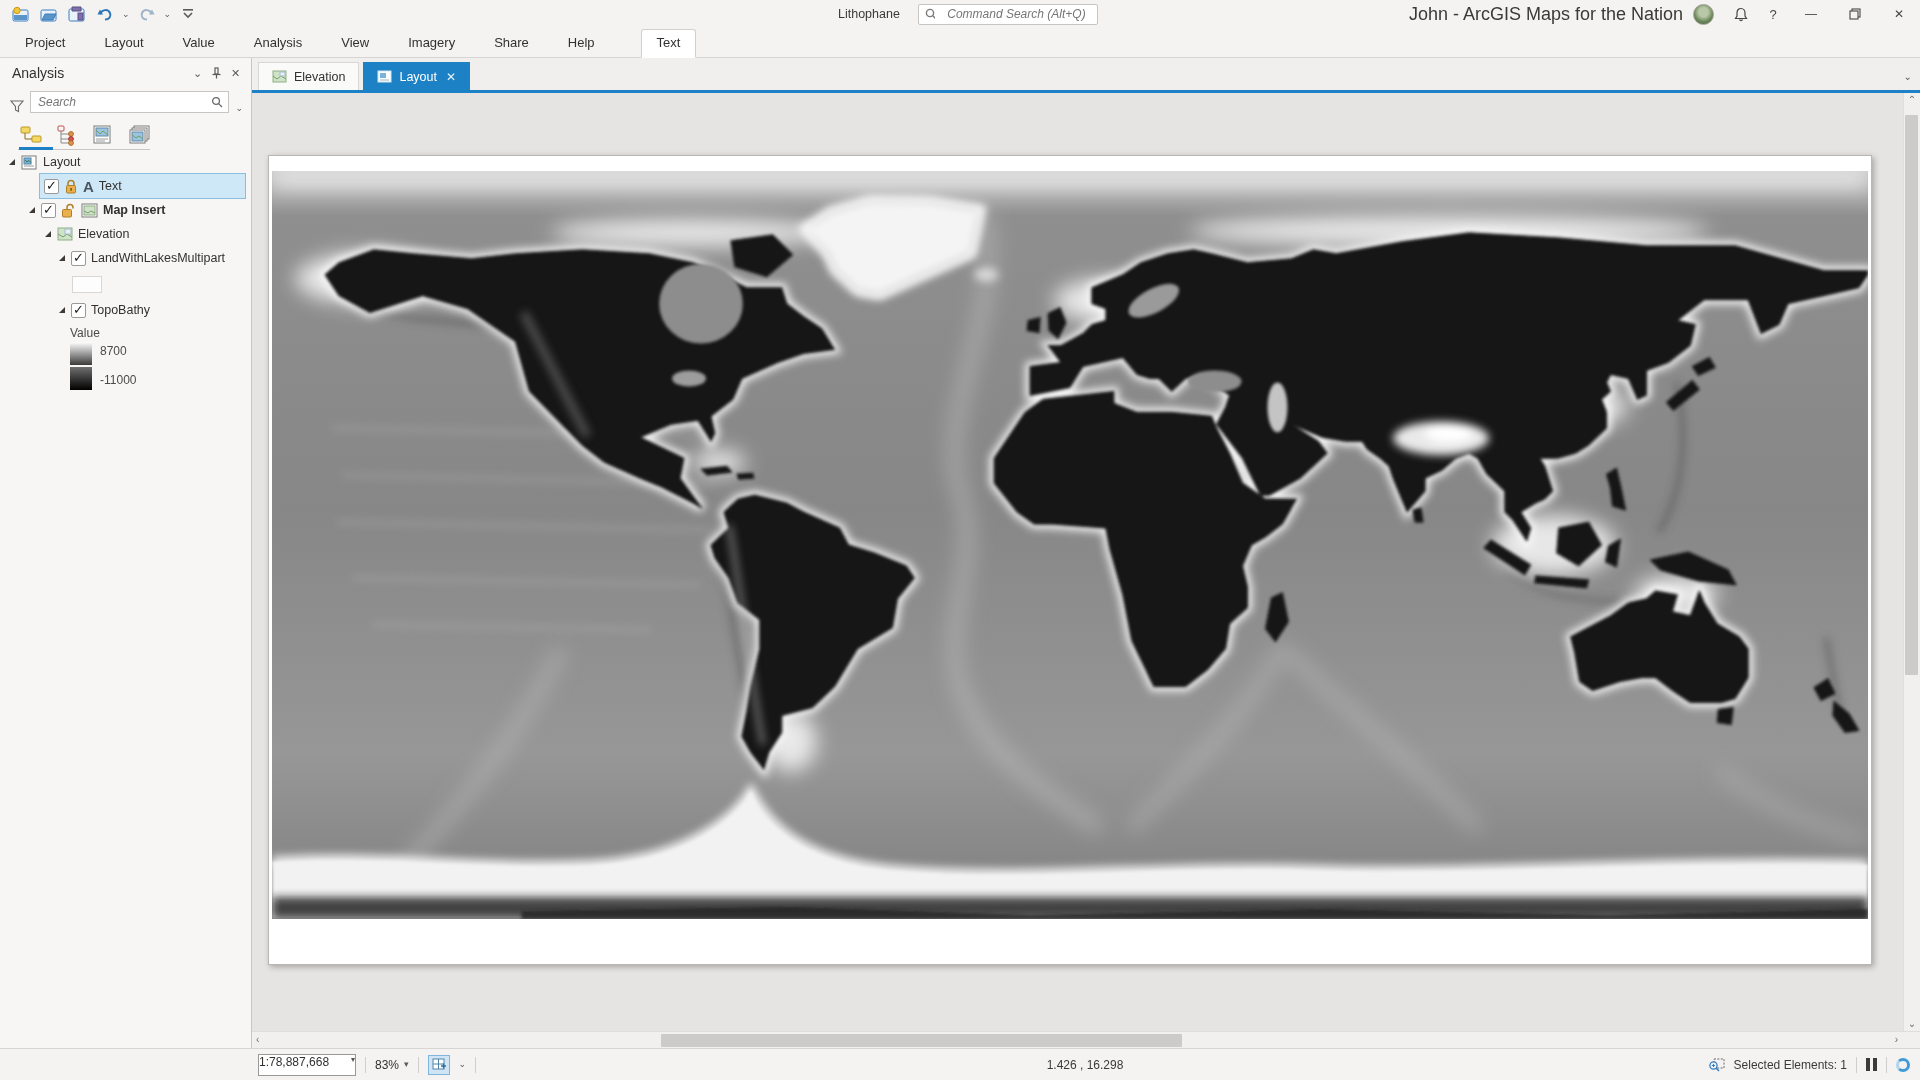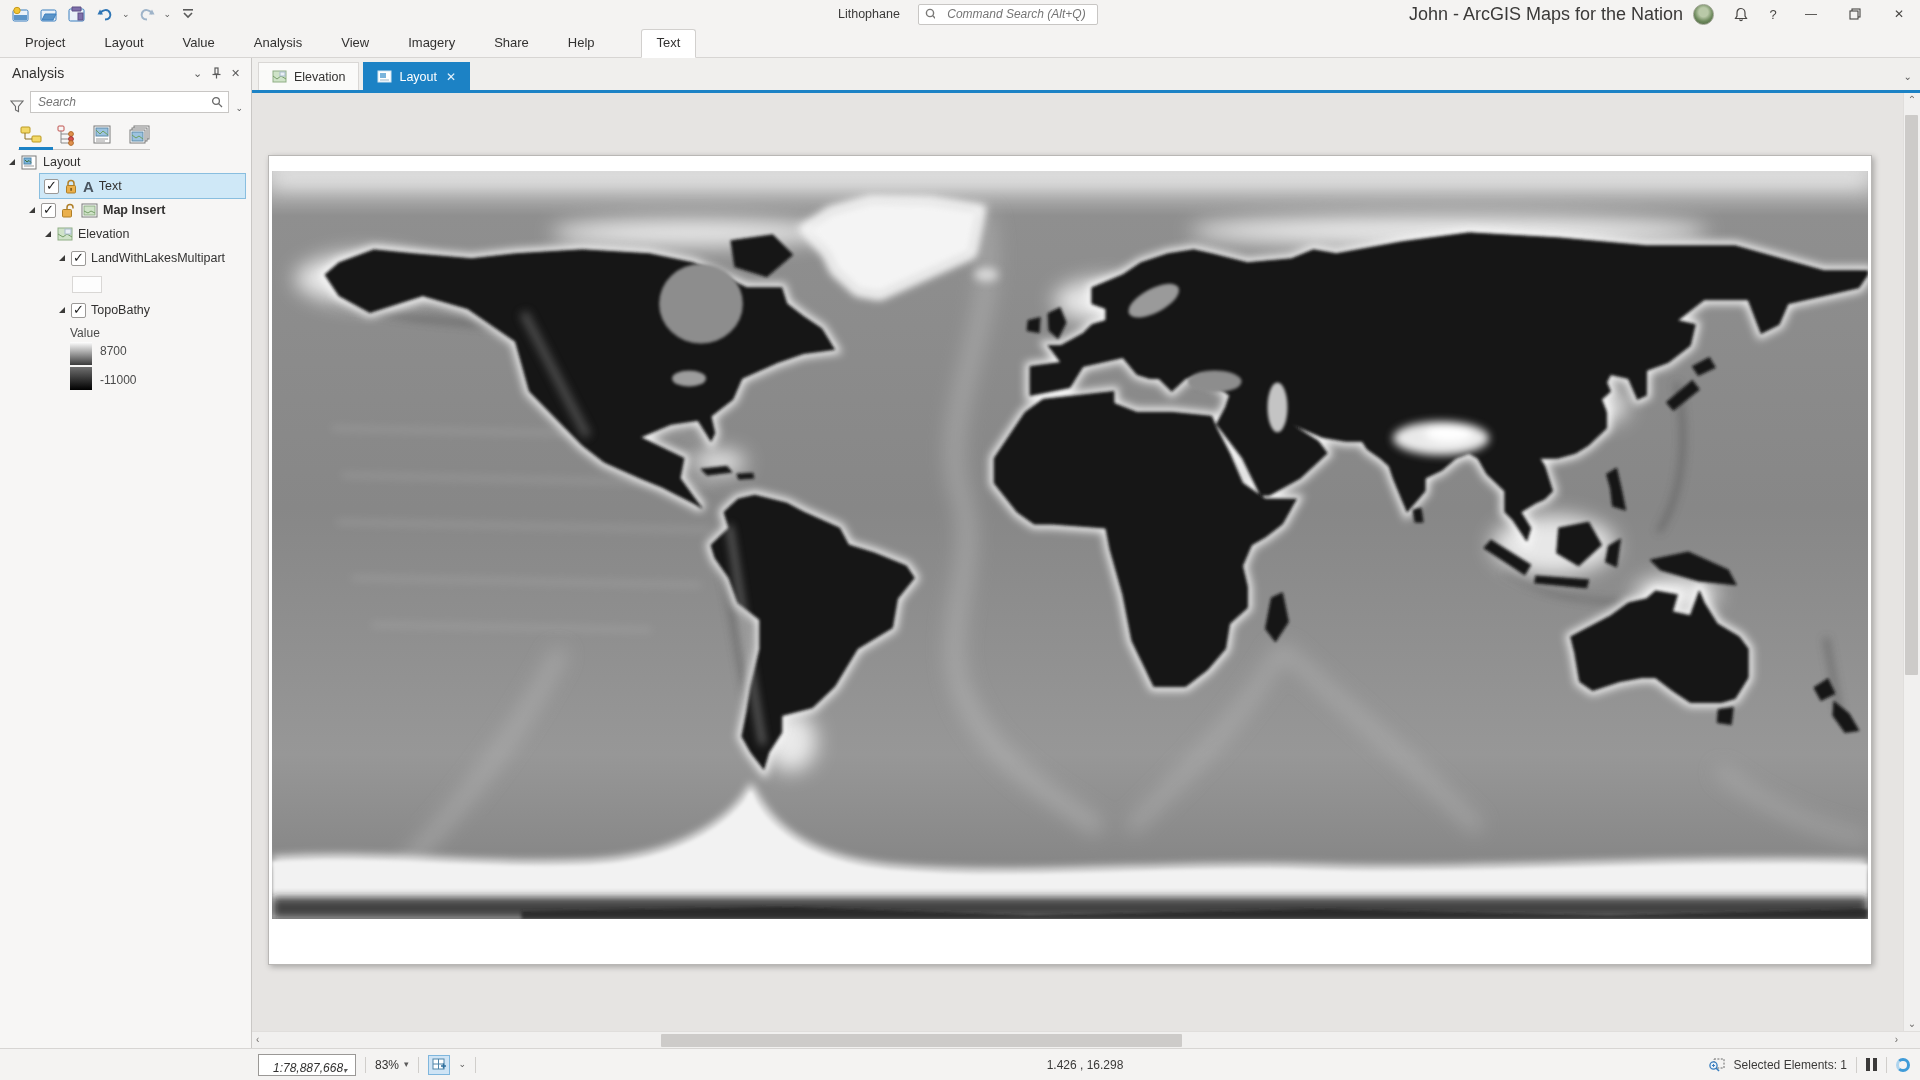--- a/index.html
+++ b/index.html
@@ -77,22 +77,22 @@
   .vthumb { position:absolute; left:2px; top:22px; width:13px; height:560px; background:#cdcbc9; border-radius:1px; }
   .sarrow { color:#6e6c6a; font-size:10px; line-height:1; }
   .hscroll { height:17px; background:#f1f0ef; border-top:1px solid #e0dedc; position:relative; }
   .hthumb { position:absolute; left:409px; top:2px; width:521px; height:13px; background:#cdcbc9; border-radius:1px; }
   .hs-left { position:absolute; left:4px; top:3px; }
   .hs-right { position:absolute; right:22px; top:3px; }
 
   
   .statusbar { height:32px; background:#f4f3f2; border-top:1px solid #d7d5d3; display:flex; align-items:center; position:relative; }
   .sb-left { display:flex; align-items:center; margin-left:258px; gap:9px; }
-  .scale-combo { width:98px; height:22px; background:#fff; border:1px solid #9a9896; display:flex; align-items:flex-end;
-    padding:0 14px; font-size:12px; color:#323130;font-style:italic; }
+  .scale-combo { width:98px; height:22px; background:#fff; border:1px solid #9a9896; display:flex; align-items:flex-start;
+    padding:0 0; font-size:12px; color:#323130; }
   .scale-combo .caret { margin-left:auto; font-size:8px; color:#555; }
   .sb-sep { width:1px; height:16px; background:#d0cecb; }
   .zoom-btn { display:flex; align-items:center; gap:5px; font-size:12px; color:#323130; }
   .grid-btn { width:22px; height:20px; background:#cfe4f5; border:1px solid #7fb6dd; display:flex; align-items:center; justify-content:center; }
   .sb-center { position:absolute; left:1085px; transform:translateX(-50%); font-size:12px; color:#3b3a39; }
   .sb-right { position:absolute; right:10px; display:flex; align-items:center; gap:9px; }
   .sb-right .lbl { font-size:12px; color:#3b3a39; }
   .pause { display:flex; gap:3px; }
   .pause i { width:4px; height:13px; background:#3b3a39; }
   .ring { width:14px; height:14px; border-radius:50%; border:3px solid #3f9bd8; border-left-color:#aed4ee; }

